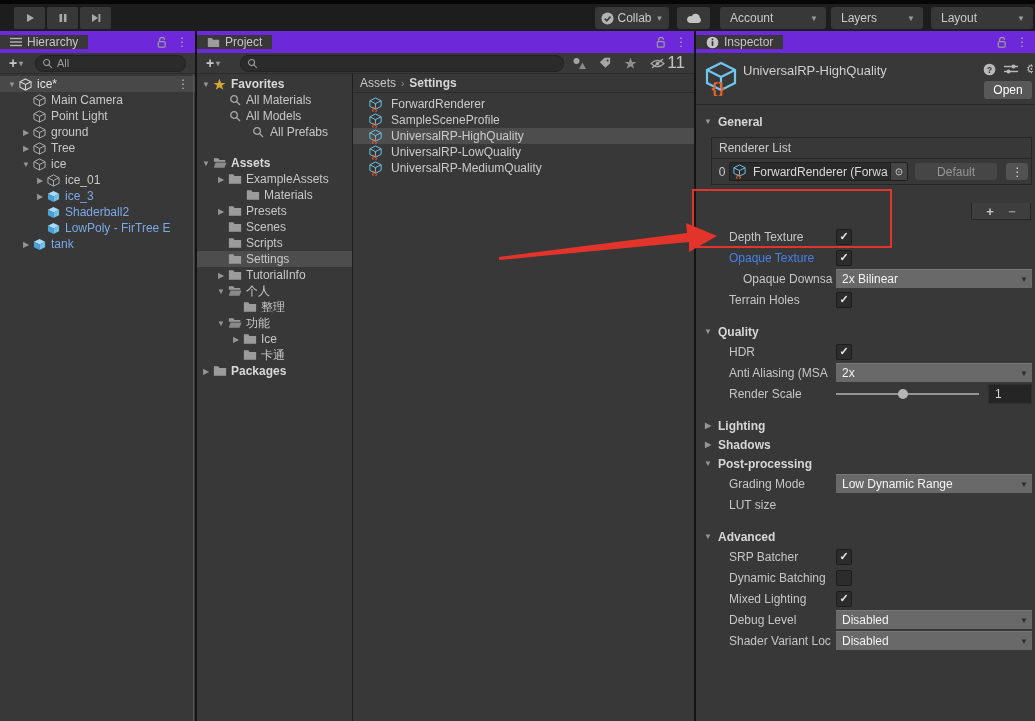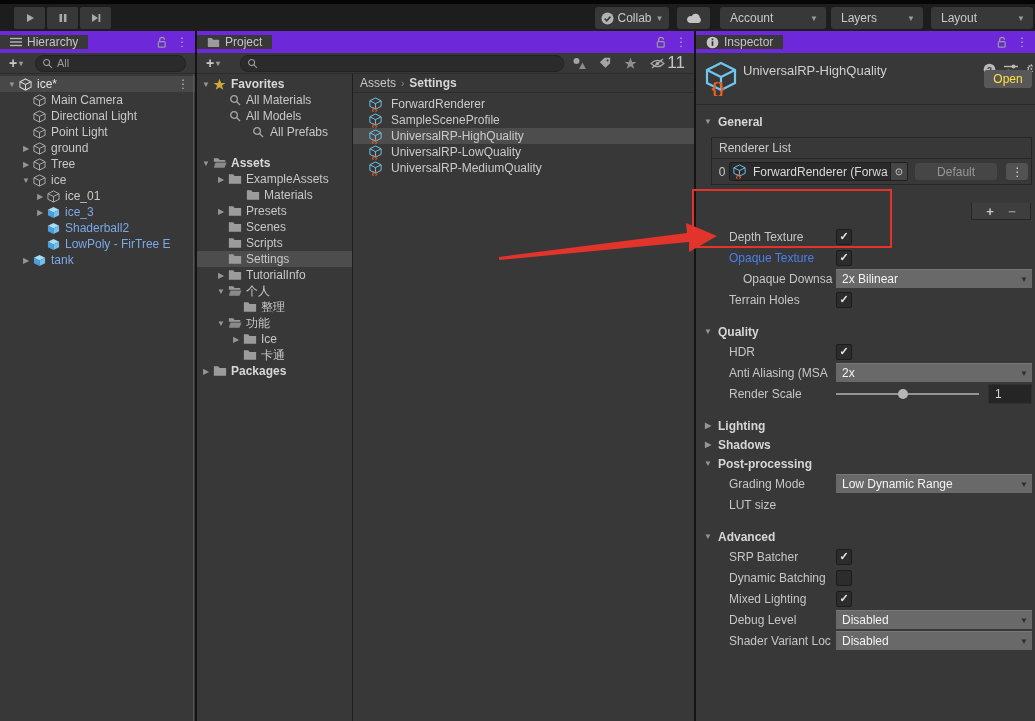--- a/index.html
+++ b/index.html
@@ -51,22 +51,22 @@
   .crumbsep{color:#8a8a8a;font-size:10px}
   .crumbcur{font-weight:700;color:#d6d6d6}
   .alist{flex:1;padding-top:3px}
   .arow{height:16px;display:flex;align-items:center;gap:4px;padding-left:15px;font-size:12px;color:#cacaca}
   .arow.sel{background:#4d4d4d}
   
   .ihead{height:51px;border-bottom:1px solid #292929;position:relative;flex:none}
   .ihead .bigicon{position:absolute;left:7px;top:7px}
   .ititle{position:absolute;left:47px;top:10px;font-size:13px;color:#cfcfcf}
   .hicons{position:absolute;right:2px;top:9px;display:flex;gap:8px;align-items:center}
-  .openbtn{position:absolute;right:3px;top:17px;width:48px;height:18px;background:#585858;border-radius:3px;
-           font-size:12px;color:#fde047;display:flex;align-items:center;justify-content:center}
+  .openbtn{position:absolute;right:3px;top:28px;width:48px;height:18px;background:#585858;border-radius:3px;
+           font-size:12px;color:#ffffff;display:flex;align-items:center;justify-content:center}
   .ibody{flex:1;font-size:12px;overflow:hidden}
   .sec{height:19px;display:flex;align-items:center;gap:4px;padding-left:6px;color:#d6d6d6;font-weight:700}
   .sec.mt{margin-top:12px}
   .sec.first{margin-top:7px}
   .rlist{margin:6px 3px 18px 15px;border:1px solid #262626;background:#383838}
   .rlist-h{height:20px;line-height:20px;padding-left:7px;color:#cbcbcb;border-bottom:1px solid #262626}
   .rlist-row{height:25px;display:flex;align-items:center;padding:0 3px}
   .ridx{width:14px;text-align:center;color:#c8c8c8;flex:none}
   .objfield{width:178px;height:17px;background:#2a2a2a;border:1px solid #1f1f1f;border-radius:2px;
             display:flex;align-items:center;gap:2px;padding-left:2px;color:#d8d8d8;overflow:hidden}
@@ -221,32 +221,20 @@
           <div class="trow" style="padding-left: 20px;">
             <span class="tarr"></span>
             <span class="ticon">
               <svg width="13" height="13" viewBox="0 0 14 14">
                 <g stroke="#b2b2b2" stroke-width="1" fill="none">
                   <path d="M7 1 L13 4 L13 10 L7 13 L1 10 L1 4 Z"></path>
                   <path d="M1 4 L7 7 L13 4 M7 7 L7 13"></path>
                 </g>
               </svg>
             </span>
-            <span class="tlabel">Directional Light</span>
-          </div>
-          <div class="trow" style="padding-left: 20px;">
-            <span class="tarr"></span>
-            <span class="ticon">
-              <svg width="13" height="13" viewBox="0 0 14 14">
-                <g stroke="#b2b2b2" stroke-width="1" fill="none">
-                  <path d="M7 1 L13 4 L13 10 L7 13 L1 10 L1 4 Z"></path>
-                  <path d="M1 4 L7 7 L13 4 M7 7 L7 13"></path>
-                </g>
-              </svg>
-            </span>
             <span class="tlabel">Point Light</span>
           </div>
           <div class="trow" style="padding-left: 20px;">
             <span class="tarr">▶</span>
             <span class="ticon">
               <svg width="13" height="13" viewBox="0 0 14 14">
                 <g stroke="#b2b2b2" stroke-width="1" fill="none">
                   <path d="M7 1 L13 4 L13 10 L7 13 L1 10 L1 4 Z"></path>
                   <path d="M1 4 L7 7 L13 4 M7 7 L7 13"></path>
                 </g>

